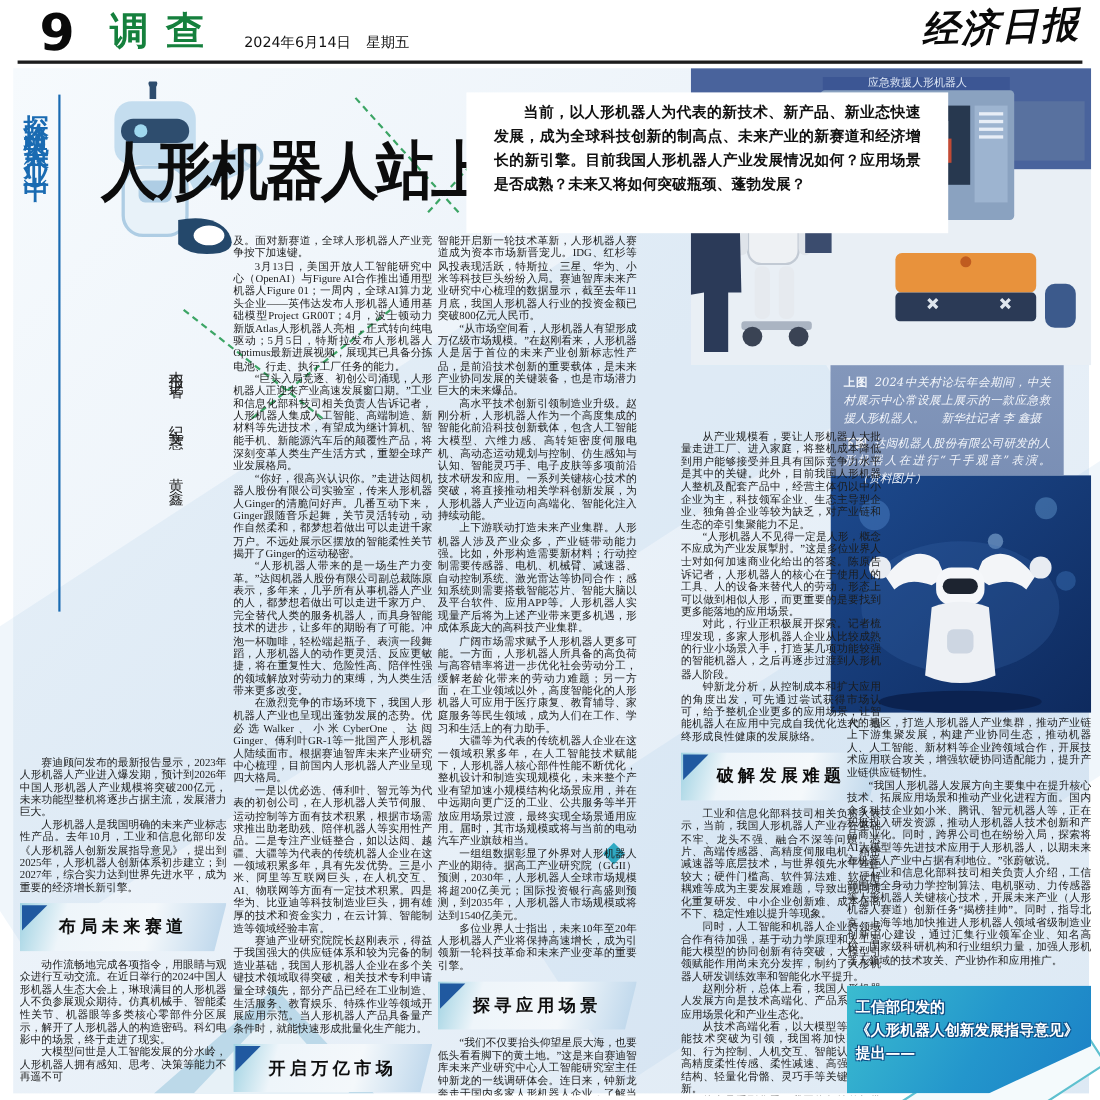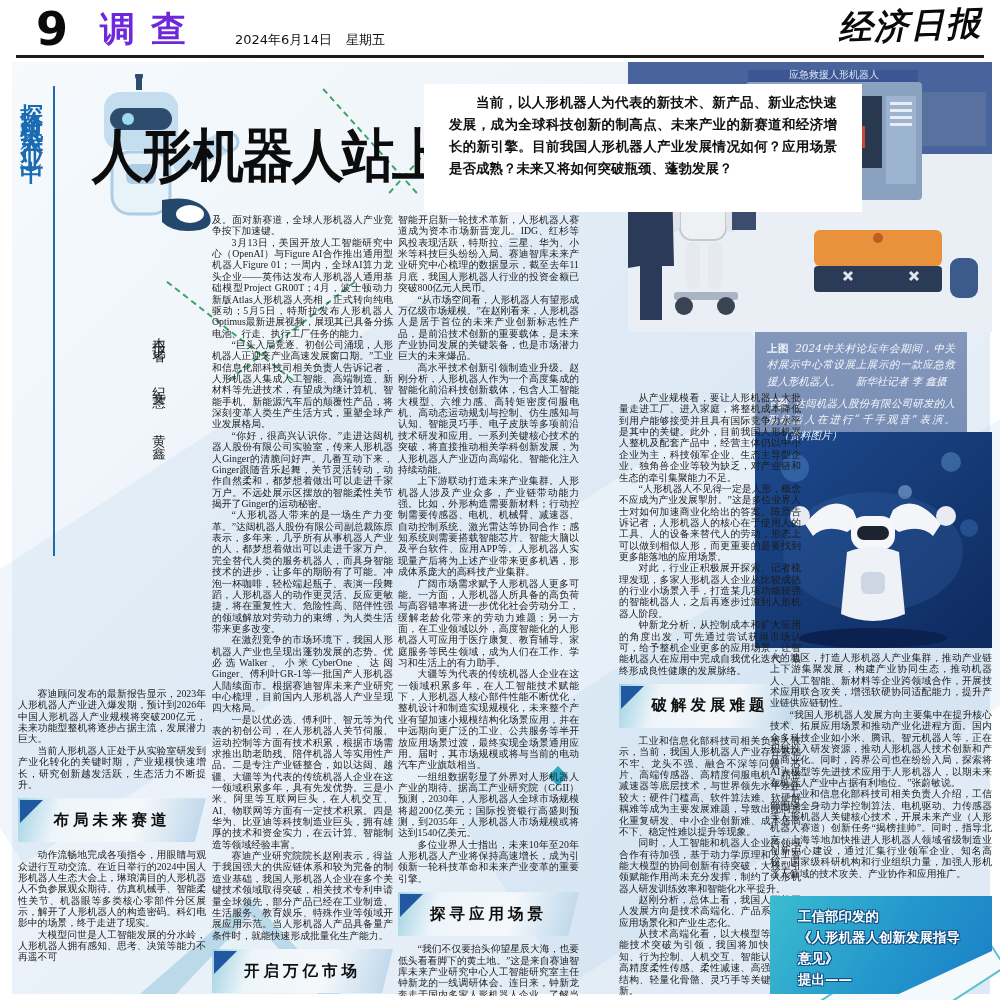--- a/index.html
+++ b/index.html
@@ -2,22 +2,22 @@
 <html><head>
 <meta charset="utf-8">
 <style>
   html,body{margin:0;padding:0;background:#888;}
   .page{position:relative;width:1000px;height:1000px;background:#fff;overflow:hidden;
         font-family:"Liberation Serif",serif;}
   
   .masthead{position:absolute;left:0;top:0;width:1000px;height:56px;}
   .pageno{position:absolute;left:36px;top:6px;font:900 46px/1 "DejaVu Sans",sans-serif;color:#0a0a0a;}
   .section-name{position:absolute;left:100px;top:12px;font:bold 35px/1 "DejaVu Sans",sans-serif;
-                letter-spacing:16px;color:#6d28d9;}
-  .md-date{position:absolute;left:235px;top:33px;font:13px/1 "DejaVu Sans",sans-serif;color:#111;}
+                letter-spacing:16px;color:#15803d;}
+  .md-date{position:absolute;left:222px;top:33px;font:13px/1 "DejaVu Sans",sans-serif;color:#111;}
   .md-date span{margin-right:10px;}
   .paper-logo{position:absolute;right:18px;top:8px;font:bold italic 34px/1 "DejaVu Serif",serif;
               color:#0a0a0a;transform:rotate(-2deg);letter-spacing:2px;}
   .head-rule{position:absolute;left:16px;top:55px;width:968px;height:3px;background:#1c1c1c;}
   
   .bg-wash{position:absolute;left:12px;top:62px;width:978px;height:932px;z-index:0;
            background:linear-gradient(135deg,#f6fafd 0%,#ebf2f9 45%,#dde9f4 100%);}
   .band{position:absolute;background:rgba(150,190,225,.14);z-index:0;}
   .band1{left:-120px;top:380px;width:900px;height:260px;transform:rotate(-33deg);}
   .band2{left:430px;top:520px;width:900px;height:240px;transform:rotate(-33deg);}
@@ -65,21 +65,21 @@
   .sec-hd{position:relative;height:44px;margin:8px 0 7px;display:flex;align-items:center;justify-content:center;
           background:linear-gradient(105deg,#9fd2e2 0%,#eef5fa 22%,#f4f8fb 62%,#b9d4ea 100%);
           clip-path:polygon(0 0,100% 0,94% 100%,0 100%);}
   .sec-tri{position:absolute;left:2px;top:2px;width:0;height:0;
            border-top:23px solid #2059a0;border-right:23px solid transparent;}
   .sec-txt{font:bold 15.5px "DejaVu Sans",sans-serif;color:#0d0d0d;letter-spacing:4px;position:relative;}
   
   .hl-box{position:absolute;left:770px;top:896px;width:222px;height:98px;z-index:2;
           background:linear-gradient(120deg,#3bbcd0 0%,#2396cc 55%,#1b80c6 100%);
           clip-path:polygon(0 0,100% 0,100% 56%,58% 100%,0 100%);
-          padding:10px 28px;box-sizing:border-box;}
+          padding:10px 8px;box-sizing:border-box;}
   .hl-line{font:bold 13.5px/1.55 "DejaVu Sans",sans-serif;color:#fff;
            text-shadow:1px 1px 0 #0e4f86,-1px 1px 0 #0e4f86,1px -1px 0 #0e4f86,-1px -1px 0 #0e4f86;}
   .hl-deco{position:absolute;left:808px;top:952px;width:190px;height:70px;z-index:1;background:#f4fafc;
            border:2px solid #5ec0cf;transform:rotate(-33deg);}
 </style>
 </head>
 <body>
 
 <div class="page">
 
@@ -211,21 +211,21 @@
     <circle cx="191" cy="84" r="10" fill="#e8ecf2"></circle>
     <rect x="96" y="84" width="44" height="34" rx="14" fill="#f5f7fa"></rect>
     <rect x="102" y="94" width="32" height="14" rx="7" fill="#1d2430"></rect>
     <path d="M92 120 Q118 110 144 120 L150 182 Q118 196 86 182 Z" fill="#eef1f5"></path>
     <rect x="106" y="140" width="24" height="22" rx="6" fill="#cdd6e2"></rect>
     <ellipse cx="118" cy="206" rx="74" ry="10" fill="#0b2250"></ellipse>
   </svg>
 
   <div class="col col-left">
     <p>赛迪顾问发布的最新报告显示，2023年人形机器人产业进入爆发期，预计到2026年中国人形机器人产业规模将突破200亿元，未来功能型整机将逐步占据主流，发展潜力巨大。</p>
-    <p>当前人形机器人正处于从实验室研发到产业化转化的关键时期，产业规模快速增长，研究创新越发活跃，生态活力不断提升。</p>
+    <p>人形机器人是我国明确的未来产业标志性产品。去年10月，工业和信息化部印发《人形机器人创新发展指导意见》，提出到2025年，人形机器人创新体系初步建立；到2027年，综合实力达到世界先进水平，成为重要的经济增长新引擎。</p>
     <div class="sec-hd">
       <span class="sec-tri"></span>
       <span class="sec-txt">布局未来赛道</span>
     </div>
     <p>动作流畅地完成各项指令，用眼睛与观众进行互动交流。在近日举行的2024中国人形机器人生态大会上，琳琅满目的人形机器人不负参展观众期待。仿真机械手、智能柔性关节、机器眼等多类核心零部件分区展示，解开了人形机器人的构造密码。科幻电影中的场景，终于走进了现实。</p>
     <p>大模型问世是人工智能发展的分水岭，人形机器人拥有感知、思考、决策等能力不再遥不可</p>
   </div>
 
   <div class="col col-a">
     <p class="cont">及。面对新赛道，全球人形机器人产业竞争按下加速键。</p>

